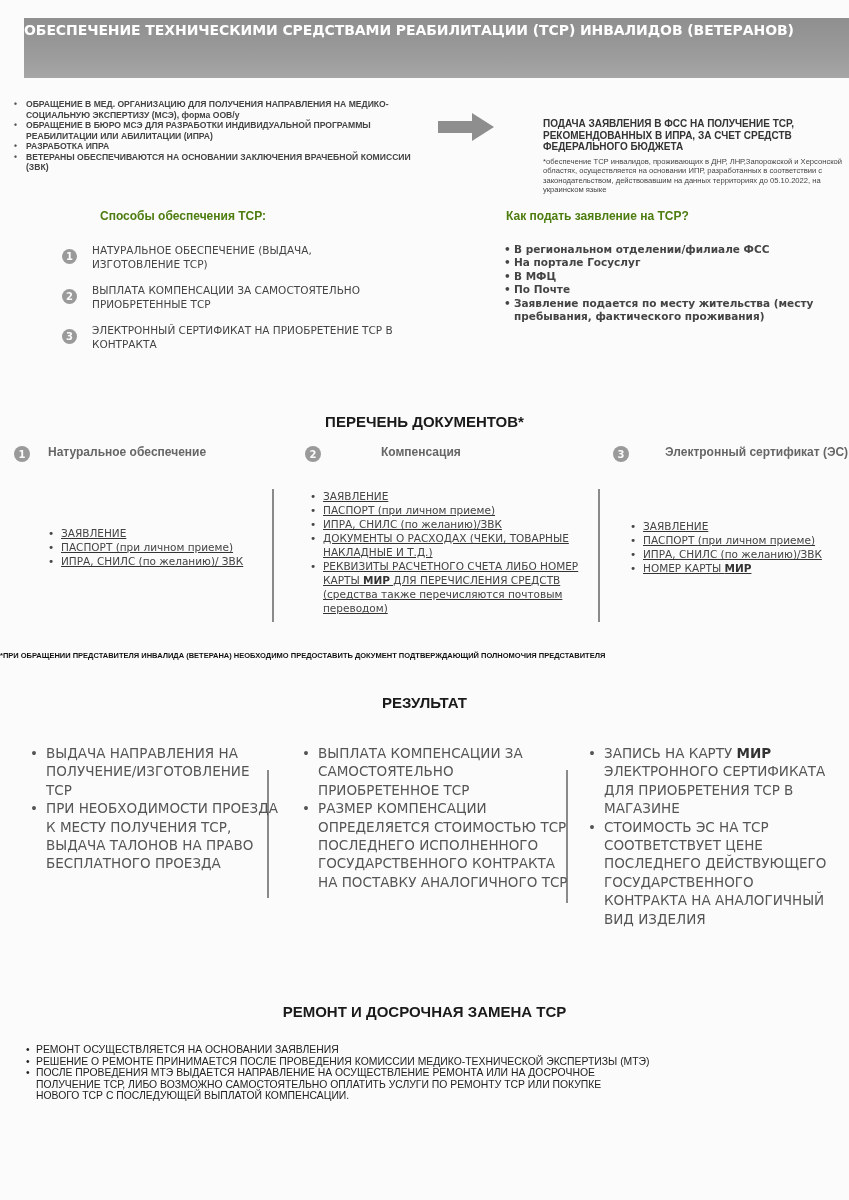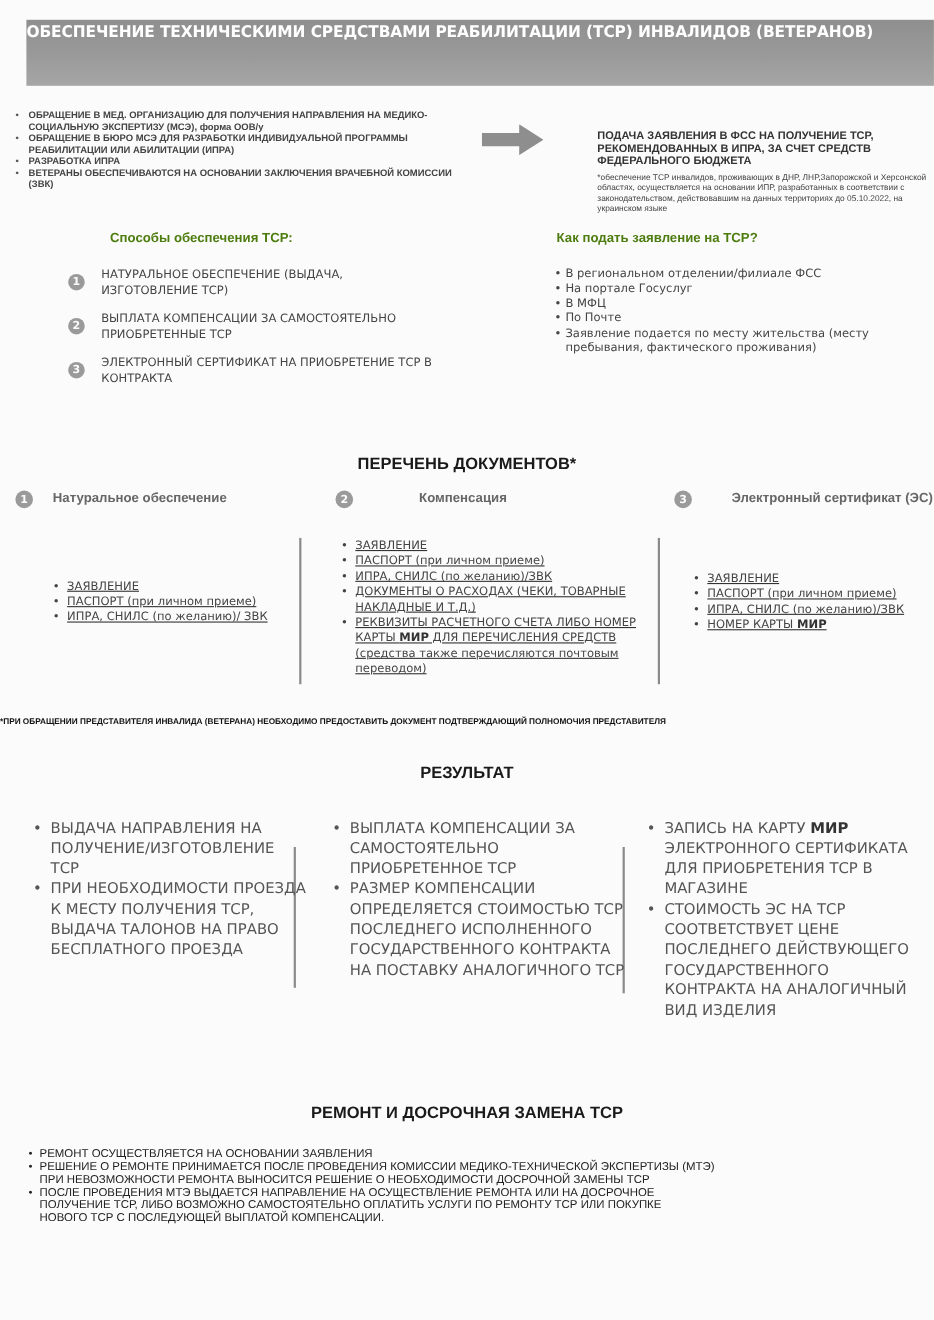--- a/index.html
+++ b/index.html
@@ -48,21 +48,21 @@
   .way .num {
     position: absolute; left: 2px; top: 6px; width: 15px; height: 15px; border-radius: 50%;
     background: #9a9a9a; color: #fbfbfb; font-size: 10px; font-weight: bold;
     display: flex; align-items: center; justify-content: center; font-family: "DejaVu Sans", sans-serif;
   }
   .way .txt { font-size: 10.5px; line-height: 14px; color: #444; font-family: "DejaVu Sans", sans-serif; }
 
   .how-list { position: absolute; left: 504px; top: 243px; width: 340px; }
   .how-list li {
     list-style: none; position: relative; padding-left: 10px;
-    font-size: 10.5px; line-height: 13.4px; color: #444;
+    font-size: 10.5px; line-height: 13.4px; color: #444; font-weight: bold;
   }
   .how-list li::before { content: "•"; position: absolute; left: 0; top: 0; }
 
   .section-title {
     position: absolute; left: 0; width: 849px; text-align: center;
     font-family: "Liberation Sans", sans-serif; font-weight: bold; font-size: 15px; color: #1a1a1a;
   }
   .docs-title { top: 413px; left: 0; width: 849px; }
   .result-title { top: 694px; }
   .repair-title { top: 1003px; }
@@ -232,20 +232,19 @@
   </li>
 </ul>
 
 <div class="section-title repair-title">РЕМОНТ И ДОСРОЧНАЯ ЗАМЕНА ТСР</div>
 <ul class="repair-list">
   <li>
     <span>РЕМОНТ ОСУЩЕСТВЛЯЕТСЯ НА ОСНОВАНИИ ЗАЯВЛЕНИЯ</span>
   </li>
   <li>
     <span>РЕШЕНИЕ О РЕМОНТЕ ПРИНИМАЕТСЯ ПОСЛЕ ПРОВЕДЕНИЯ КОМИССИИ МЕДИКО-ТЕХНИЧЕСКОЙ ЭКСПЕРТИЗЫ (МТЭ)</span><br>
-    <span>ПРИ НЕВОЗМОЖНОСТИ РЕМОНТА ВЫНОСИТСЯ РЕШЕНИЕ О НЕОБХОДИМОСТИ ДОСРОЧНОЙ ЗАМЕНЫ ТСР</span>
   </li>
   <li>
     <span>ПОСЛЕ ПРОВЕДЕНИЯ МТЭ ВЫДАЕТСЯ НАПРАВЛЕНИЕ НА ОСУЩЕСТВЛЕНИЕ РЕМОНТА ИЛИ НА ДОСРОЧНОЕ</span><br>
     <span>ПОЛУЧЕНИЕ ТСР, ЛИБО ВОЗМОЖНО САМОСТОЯТЕЛЬНО ОПЛАТИТЬ УСЛУГИ ПО РЕМОНТУ ТСР ИЛИ ПОКУПКЕ</span><br>
     <span>НОВОГО ТСР С ПОСЛЕДУЮЩЕЙ ВЫПЛАТОЙ КОМПЕНСАЦИИ.</span>
   </li>
 </ul>
 
 </body></html>

